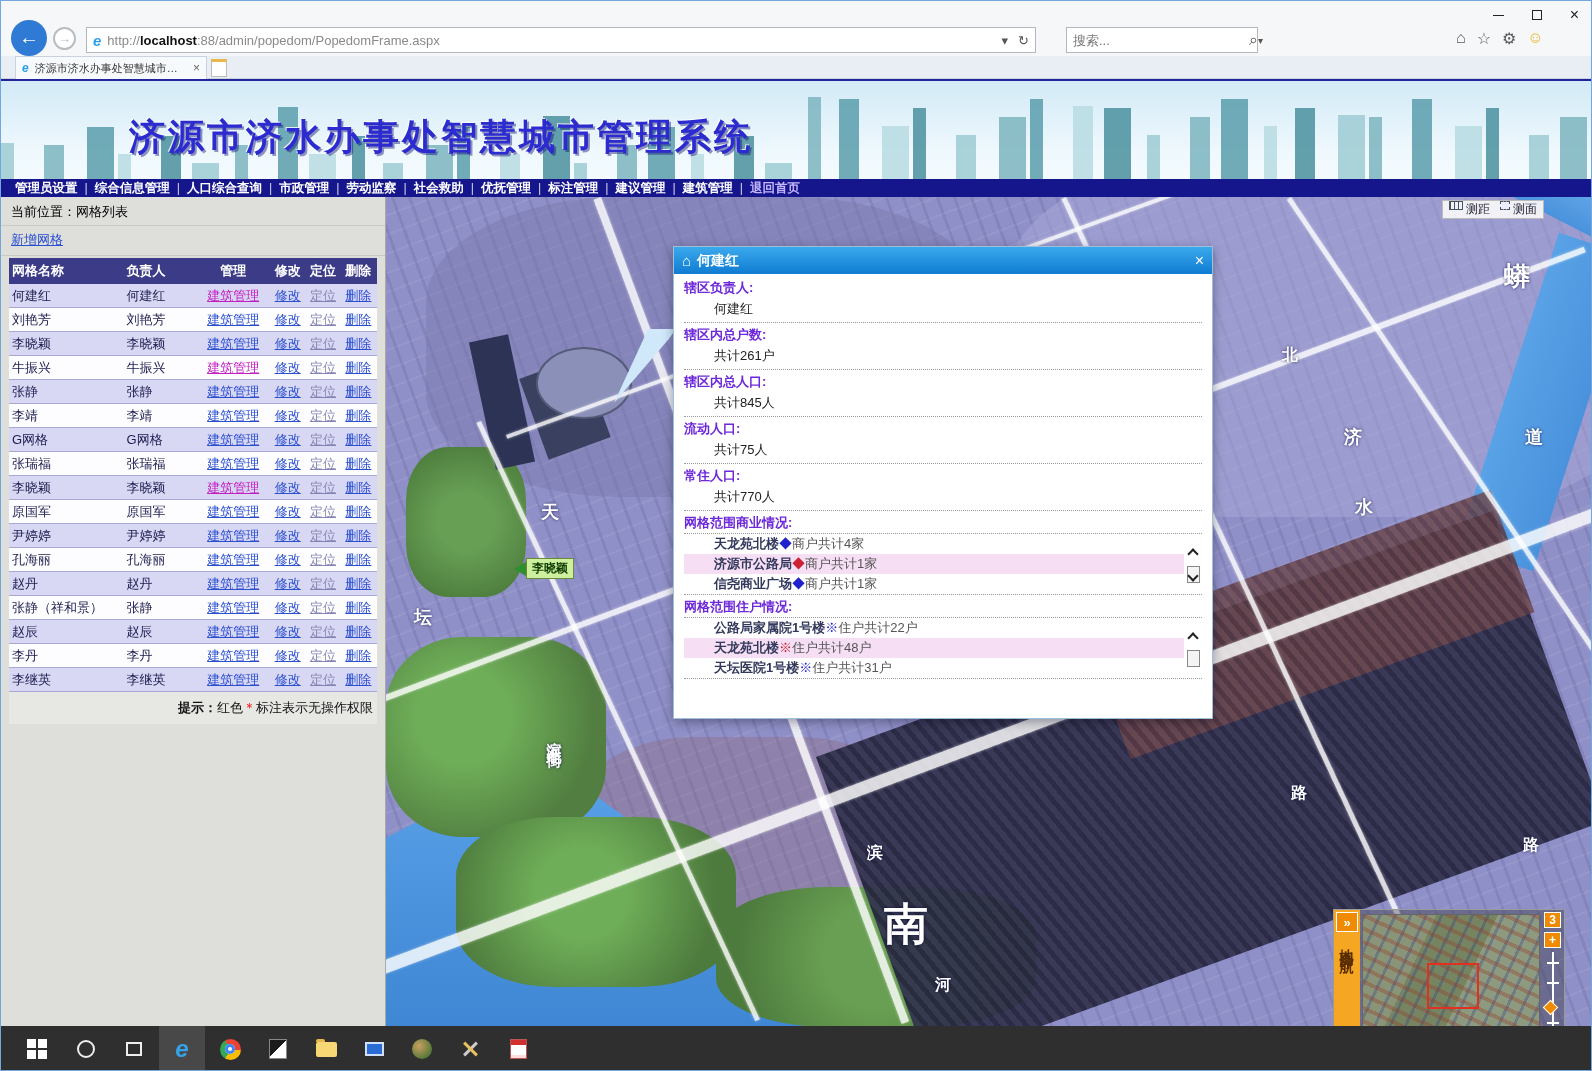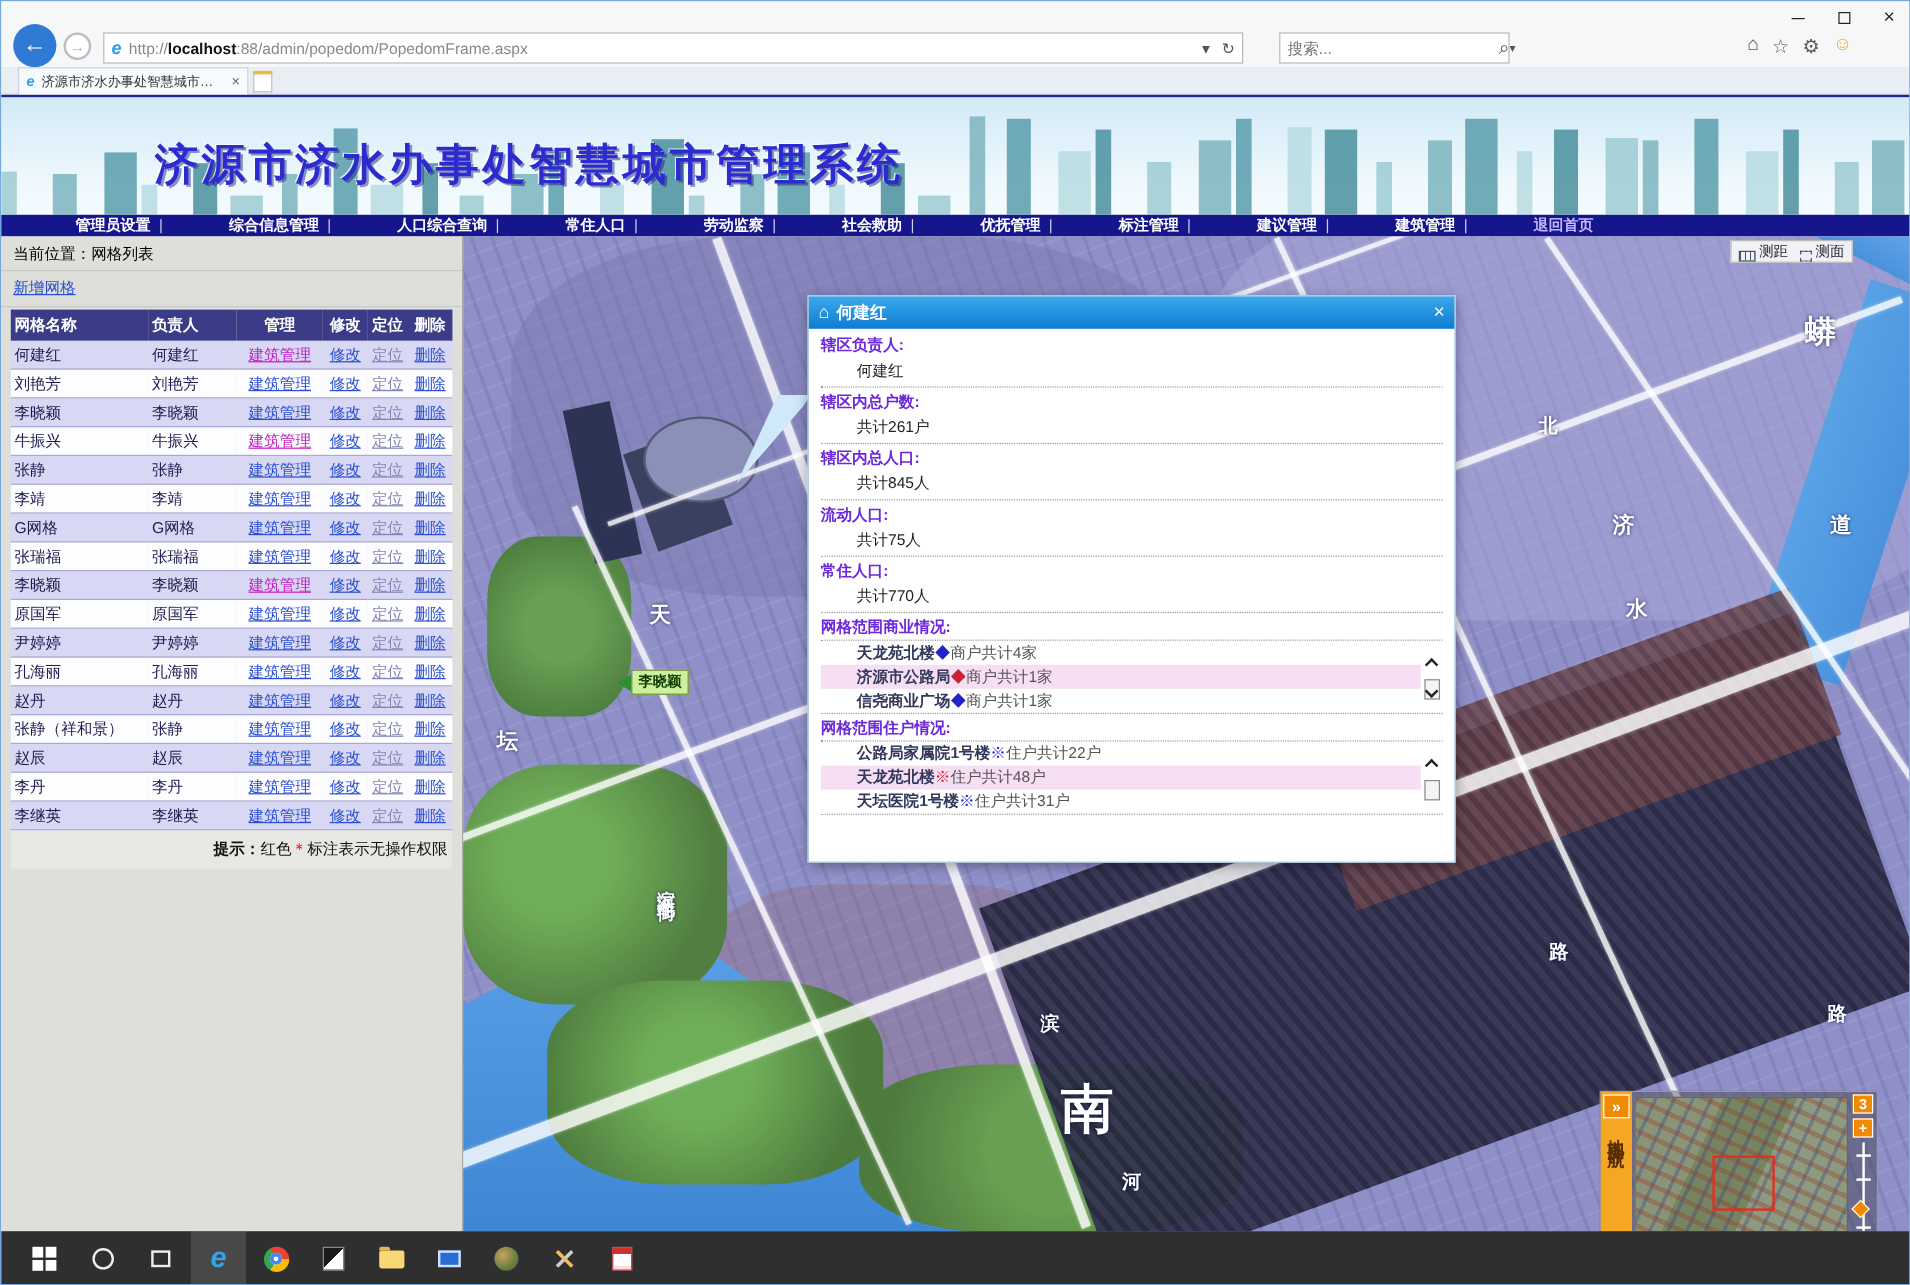--- a/index.html
+++ b/index.html
@@ -29,21 +29,21 @@
   .newtab { position:absolute; left:210px; top:3px; width:16px; height:18px; background:#fff; border:1px solid #bbb; border-top:3px solid #e8b84b; }
 
   
   .banner { position:absolute; left:0; top:78px; width:1592px; height:100px; background:linear-gradient(#d2eaf6,#eef8fd 70%,#f4fbff); border-top:2px solid #23239a; overflow:hidden; }
   .skyline { position:absolute; left:0; bottom:0; width:100%; height:100%; }
   .bld { position:absolute; bottom:0; opacity:.88; }
   .banner-title { position:absolute; left:128px; top:32px; font-size:36px; font-weight:bold; color:#2b2bd0; letter-spacing:3px; text-shadow:2px 2px 0 rgba(20,20,110,.45), -1px -1px 0 rgba(255,255,255,.8); z-index:5; }
 
   
   .nav { position:absolute; left:0; top:178px; width:1592px; height:18px; background:#16168c; color:#fff; font-size:12.5px; font-weight:bold; display:flex; align-items:center; padding-left:10px; white-space:nowrap; }
-  .nav a { color:#fff; text-decoration:none; padding:0 4px;margin-left:48px; }
+  .nav a { color:#fff; text-decoration:none; padding:0 4px; }
   .nav .sep { color:#cfcfe8; padding:0 3px; font-weight:normal; }
   .nav a.home { color:#c4b5fd; }
 
   
   .sidebar { position:absolute; left:0; top:196px; width:385px; height:829px; background:#dededb; border-right:1px solid #aaa; font-size:13px; }
   .crumb { padding:6px 10px 4px 10px; color:#000; border-bottom:1px solid #c8c8c4; }
   .addlink-row { padding:5px 10px 6px 10px; border-bottom:1px solid #c8c8c4; }
   .addlink-row a { color:#2a4fd0; }
   table.grid { width:368px; margin:2px 0 0 8px; border-collapse:collapse; }
   table.grid th { background:#3b3b88; color:#fff; font-size:13px; text-align:left; padding:4px 3px; font-weight:bold; }
@@ -67,21 +67,21 @@
   .road { position:absolute; background:rgba(255,255,255,.82); transform-origin:left top; box-shadow:0 0 3px rgba(255,255,255,.5); }
   .dark-blocks { position:absolute; transform-origin:left top; }
   .tower { position:absolute; }
   .water { position:absolute; }
   .green { position:absolute; }
   .street-label { position:absolute; color:#fff; text-shadow:0 0 3px rgba(0,0,60,.8); font-weight:bold; z-index:3; }
   .street-label.v { writing-mode:vertical-rl; letter-spacing:4px; }
 
   
   .map-tools { position:absolute; left:1056px; top:3px; height:19px; background:rgba(248,248,248,.92); border:1px solid #bbb; display:flex; align-items:center; padding:0 6px; gap:10px; font-size:12px; color:#223; z-index:8; }
-  .tool { display:flex; align-items:flex-end; gap:3px; }
+  .tool { display:flex; align-items:flex-start; gap:3px; }
   .icon-ruler { display:inline-block; width:14px; height:9px; border:1px solid #456;
     background:repeating-linear-gradient(90deg, #456 0 1px, transparent 1px 4px); }
   .icon-area { display:inline-block; width:10px; height:9px; border:1px dashed #456; background:#eef; }
 
   
   .marker { position:absolute; left:128px; top:361px; display:flex; align-items:center; z-index:6; }
   .marker-arrow { width:0; height:0; border-top:7px solid transparent; border-bottom:7px solid transparent; border-right:12px solid #2f8f2f; }
   .marker-label { background:#cdf09e; border:1px solid #6d8a3a; color:#103c00; font-size:12px; font-weight:bold; padding:1px 5px; }
 
   
@@ -236,21 +236,21 @@
     <div class="banner-title">济源市济水办事处智慧城市管理系统</div>
   </div>
 
   <div class="nav">
       <a>管理员设置</a>
       <span class="sep">|</span>
       <a>综合信息管理</a>
       <span class="sep">|</span>
       <a>人口综合查询</a>
       <span class="sep">|</span>
-      <a>常住人口</a>
+      <a>市政管理</a>
       <span class="sep">|</span>
       <a>劳动监察</a>
       <span class="sep">|</span>
       <a>社会救助</a>
       <span class="sep">|</span>
       <a>优抚管理</a>
       <span class="sep">|</span>
       <a>标注管理</a>
       <span class="sep">|</span>
       <a>建议管理</a>

